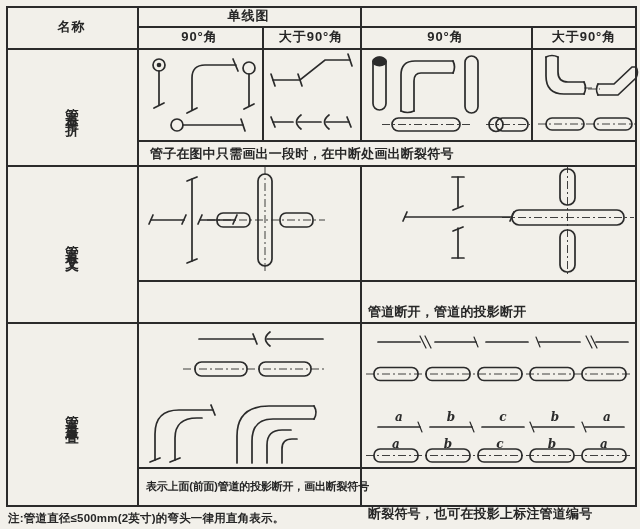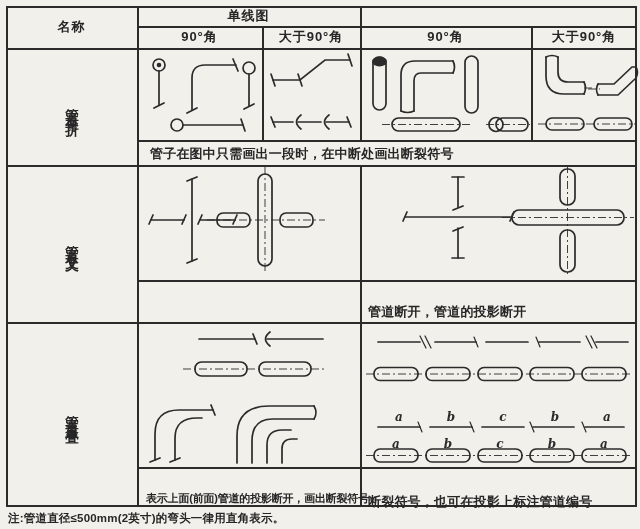--- a/index.html
+++ b/index.html
@@ -6,21 +6,21 @@
   body{background:#e9e7e1;font-family:"Liberation Sans", sans-serif;}
   .stage{position:relative;width:640px;height:529px;background:#f2f0ea;overflow:hidden;color:#262626;}
   .hl{position:absolute;height:2px;background:#2b2b2b;}
   .vl{position:absolute;width:2px;background:#2b2b2b;}
   .cell{position:absolute;display:flex;align-items:center;justify-content:center;
         font-size:13px;font-weight:600;letter-spacing:1px;}
   .vname{position:absolute;display:flex;align-items:center;justify-content:center;}
   .vname span{writing-mode:vertical-rl;text-orientation:upright;font-size:13.5px;
         font-weight:600;letter-spacing:5px;}
   .cap{position:absolute;font-size:13px;font-weight:600;white-space:nowrap;letter-spacing:0.2px;}
-  .cap.small{font-size:11px;letter-spacing:-0.2px;margin-top:12px;}
+  .cap.small{font-size:11px;letter-spacing:-0.2px;}
   .foot{position:absolute;font-size:11.5px;font-weight:600;white-space:nowrap;letter-spacing:0.2px;}
   svg{position:absolute;overflow:visible;}
   svg .s{stroke:#2b2b2b;stroke-width:1.7;fill:none;stroke-linecap:round;}
   svg .thin{stroke:#2b2b2b;stroke-width:1.2;fill:none;stroke-linecap:round;}
   svg .fillink{fill:#2b2b2b;stroke:none;}
   svg .cl{stroke:#2b2b2b;stroke-width:0.9;fill:none;stroke-dasharray:8 3 2 3;}
   svg text{fill:#2b2b2b;stroke:none;font:italic 600 12px "DejaVu Serif", serif;text-anchor:middle;}
 </style>
 </head>
 <body>
@@ -252,17 +252,17 @@
     <text x="244" y="126">a</text>
     <rect class="s" x="14" y="127" width="44" height="13" rx="6"></rect>
     <rect class="s" x="66" y="127" width="44" height="13" rx="6"></rect>
     <rect class="s" x="118" y="127" width="44" height="13" rx="6"></rect>
     <rect class="s" x="170" y="127" width="44" height="13" rx="6"></rect>
     <rect class="s" x="222" y="127" width="44" height="13" rx="6"></rect>
     <line class="cl" x1="6" y1="133.5" x2="270" y2="133.5"></line>
   </svg>
 
   <div class="cap small" style="left:146px;top:479px">表示上面(前面)管道的投影断开，画出断裂符号</div>
-  <div class="cap" style="left:368px;top:493px">断裂符号，也可在投影上标注管道编号</div>
+  <div class="cap" style="left:368px;top:505px">断裂符号，也可在投影上标注管道编号</div>
 
   <div class="foot" style="left:8px;top:511px">注:管道直径≤500mm(2英寸)的弯头一律用直角表示。</div>
 
 </div>
 
 </body></html>

